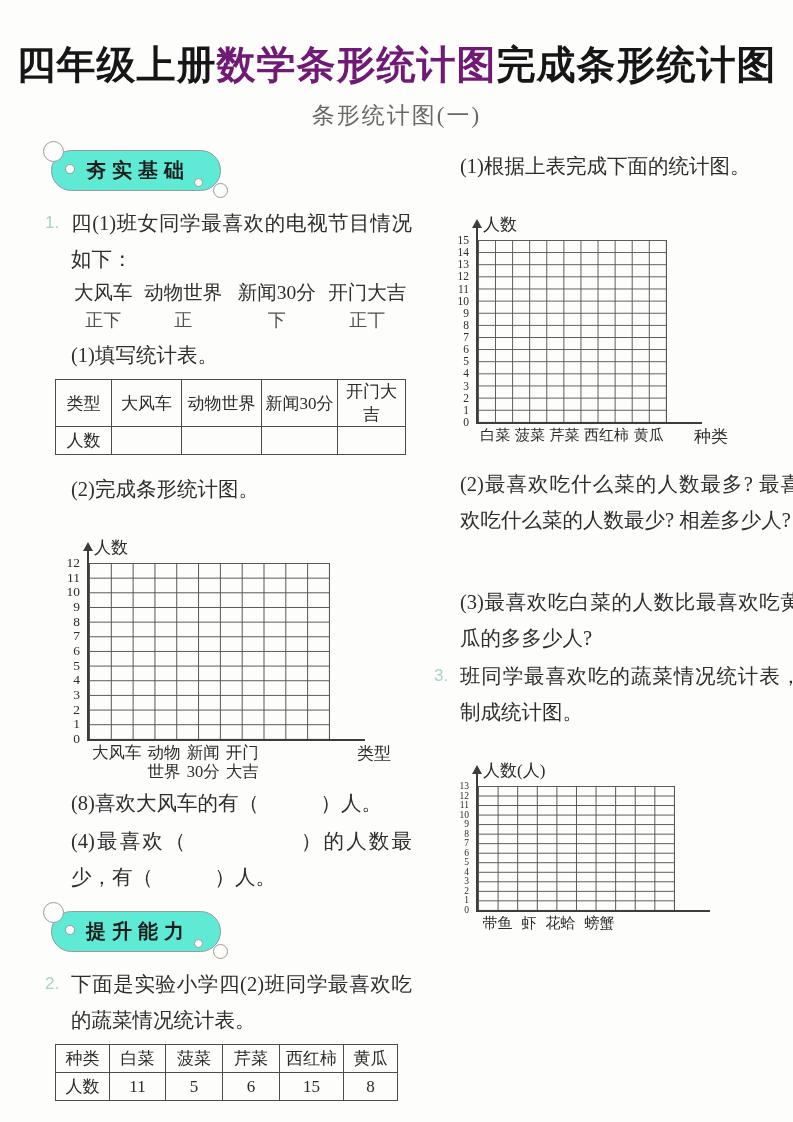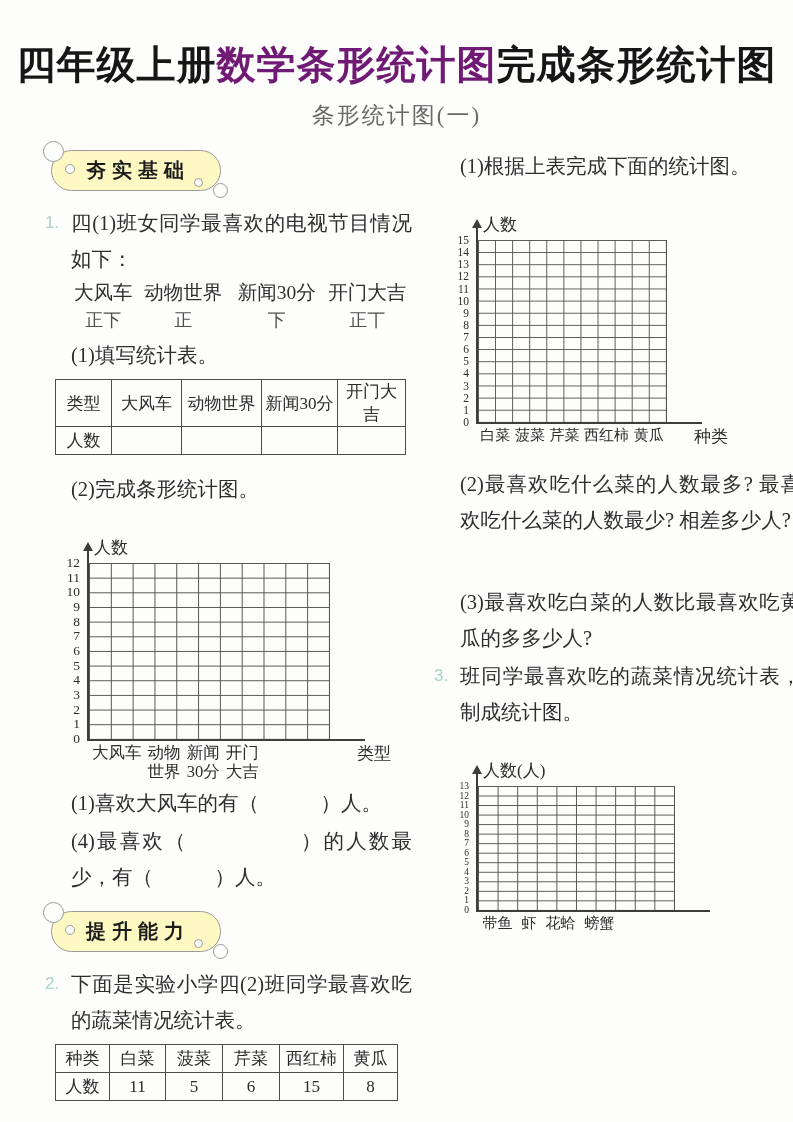--- a/index.html
+++ b/index.html
@@ -13,21 +13,21 @@
   .subtitle{position:absolute;top:100px;left:0;width:100%;text-align:center;
             font-size:23px;color:#696969;letter-spacing:2px;}
   
   .col{position:absolute;top:148px;width:367px;}
   .col-left{left:45px;}
   .col-right{left:434px;}
   
   .badge{position:relative;display:inline-block;margin:2px 0 14px 6px;padding:6px 30px 6px 34px;
          border:1.6px solid #9a9a9a;border-radius:999px;
          font-family:"Liberation Sans",sans-serif;font-weight:bold;font-size:20px;
-         letter-spacing:6px;color:#1d1d1d;background:#fef9c3;}
+         letter-spacing:6px;color:#1d1d1d;background:#5eead4;}
   .bc{position:absolute;border:1.5px solid #9a9a9a;border-radius:50%;background:#fdfdfc;}
   .bc1{left:-9px;top:-10px;width:19px;height:19px;}
   .bc2{left:13px;top:13px;width:8px;height:8px;}
   .bc3{right:17px;bottom:3px;width:7px;height:7px;}
   .bc4{right:-8px;bottom:-8px;width:13px;height:13px;}
   
   .para{position:relative;padding-left:26px;margin:0 0 2px 0;font-size:20.5px;
         line-height:36px;text-align:justify;color:#2e2e2e;}
   .qnum{position:absolute;left:0;top:0;font-size:17px;font-family:"Liberation Sans",sans-serif;}
   
@@ -155,21 +155,21 @@
 世界</span>
             <span>新闻
 30分</span>
             <span>开门
 大吉</span>
           </div>
           <div class="xlab">类型</div>
         </div>
       </div>
 
-    <p class="para">(1)喜欢大风车的有（　　　）人。</p>
+    <p class="para">(8)喜欢大风车的有（　　　）人。</p>
     <p class="para">(4)最喜欢（　　　　　）的人数最少，有（　　　）人。</p>
 
     <div class="badge mt14">
       <span class="bc bc1"></span>
       <span class="bc bc2"></span>
       <span>提升能力</span>
       <span class="bc bc3"></span>
       <span class="bc bc4"></span>
     </div>
 

